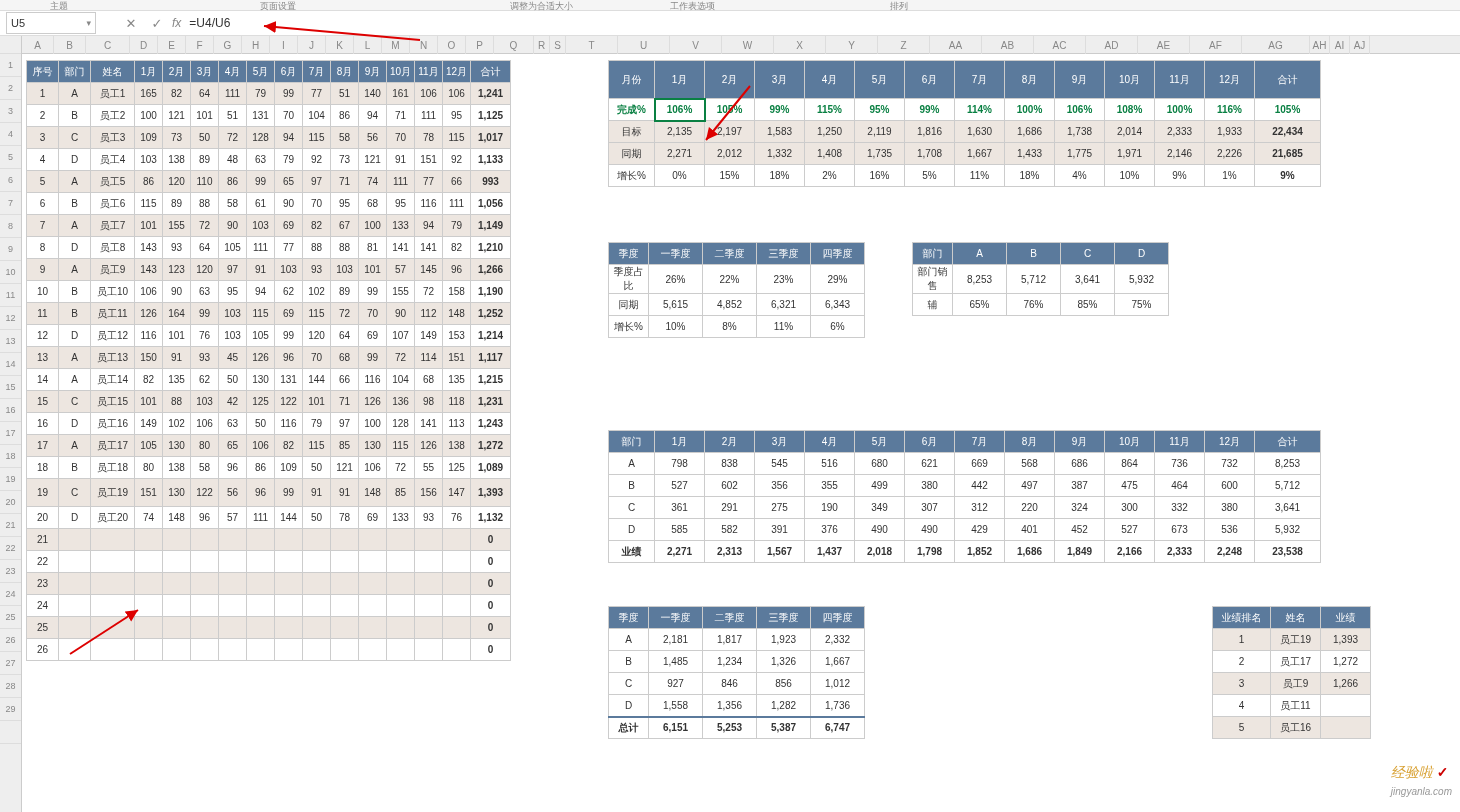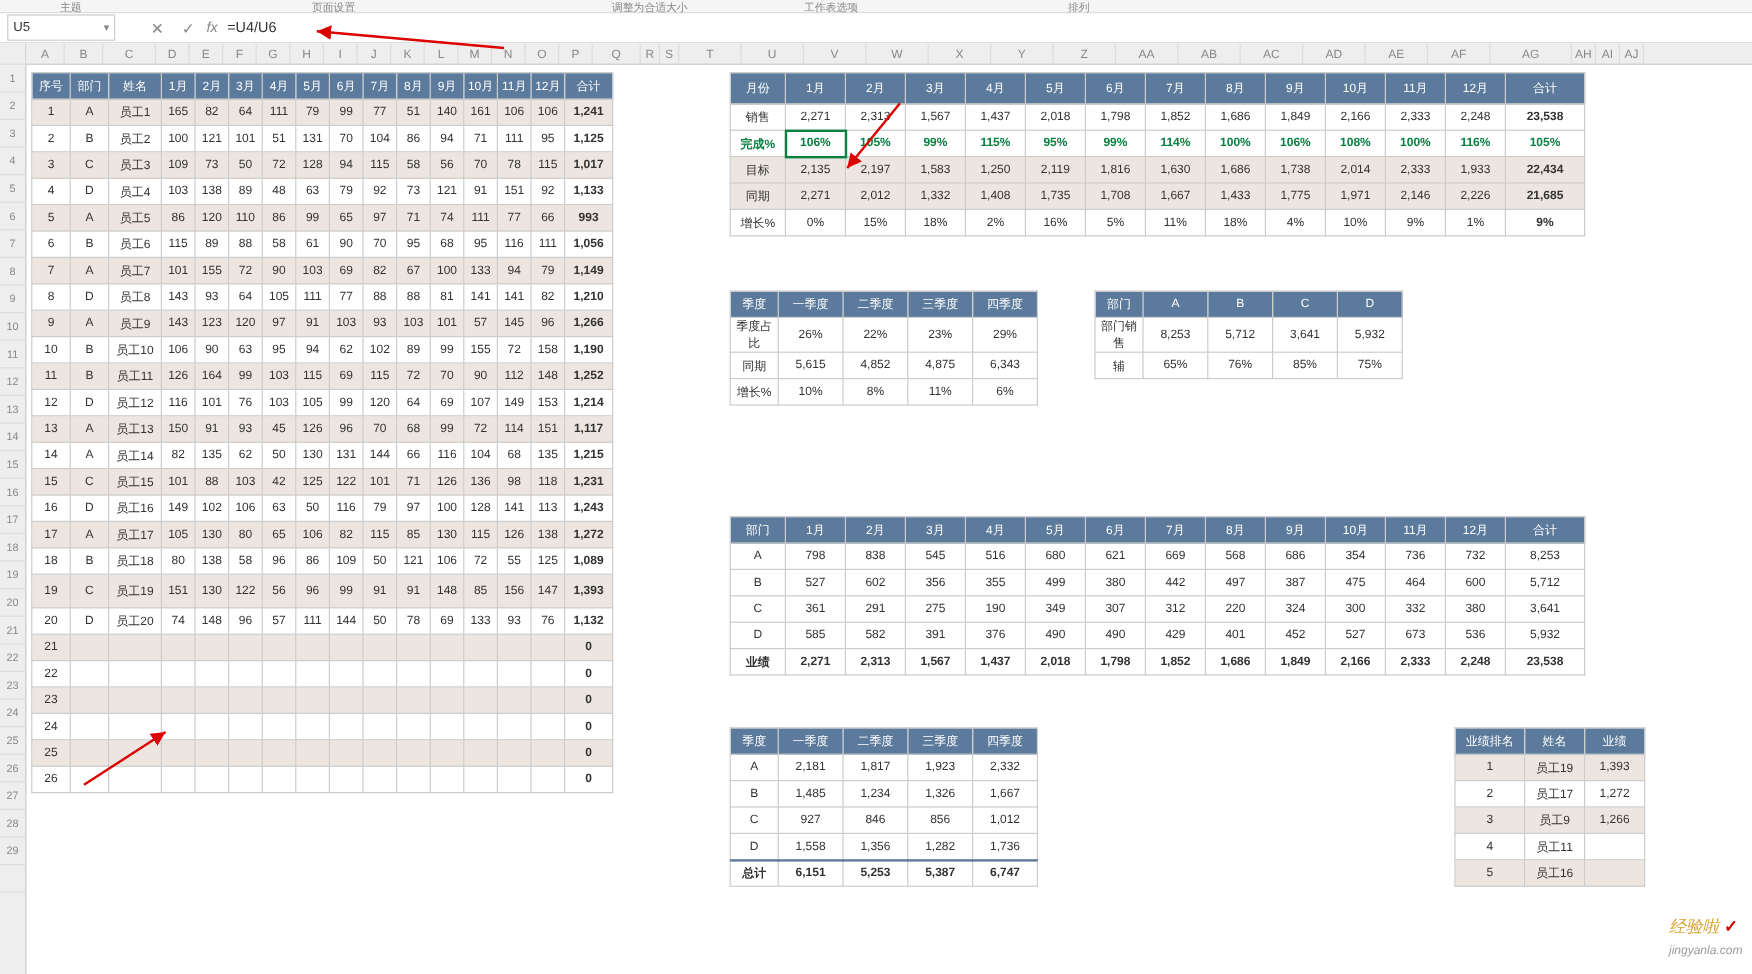--- a/index.html
+++ b/index.html
@@ -630,50 +630,34 @@
             <td></td>
             <td></td>
             <td class="sumcol">0</td>
           </tr>
         </tbody>
       </table>
 
   <table class="tbl" id="mon" style="left:586px;top:6px">
         <tbody>
           <tr>
-            <th class="hdr" style="height:26px;width:46px">月份</th>
+            <th class="hdr" style="height:38px;width:46px">月份</th>
             <th class="hdr" style="height:22px;width:50px">1月</th>
             <th class="hdr" style="height:22px;width:50px">2月</th>
             <th class="hdr" style="height:22px;width:50px">3月</th>
             <th class="hdr" style="height:22px;width:50px">4月</th>
             <th class="hdr" style="height:22px;width:50px">5月</th>
             <th class="hdr" style="height:22px;width:50px">6月</th>
             <th class="hdr" style="height:22px;width:50px">7月</th>
             <th class="hdr" style="height:22px;width:50px">8月</th>
             <th class="hdr" style="height:22px;width:50px">9月</th>
             <th class="hdr" style="height:22px;width:50px">10月</th>
             <th class="hdr" style="height:22px;width:50px">11月</th>
             <th class="hdr" style="height:22px;width:50px">12月</th>
             <th class="hdr" style="height:22px;width:66px">合计</th>
-          </tr>
-          <tr>
-            <td class="" style="height:22px;width:46px">销售</td>
-            <td class="" style="height:22px;width:50px">2,271</td>
-            <td class="" style="height:22px;width:50px">2,313</td>
-            <td class="" style="height:22px;width:50px">1,567</td>
-            <td class="" style="height:22px;width:50px">1,437</td>
-            <td class="" style="height:22px;width:50px">2,018</td>
-            <td class="" style="height:22px;width:50px">1,798</td>
-            <td class="" style="height:22px;width:50px">1,852</td>
-            <td class="" style="height:22px;width:50px">1,686</td>
-            <td class="" style="height:22px;width:50px">1,849</td>
-            <td class="" style="height:22px;width:50px">2,166</td>
-            <td class="" style="height:22px;width:50px">2,333</td>
-            <td class="" style="height:22px;width:50px">2,248</td>
-            <td class=" sumcol" style="height:22px;width:66px">23,538</td>
           </tr>
           <tr>
             <td class=" greentxt" style="height:22px;width:46px">完成%</td>
             <td class=" greentxt sel" style="height:22px;width:50px">106%</td>
             <td class=" greentxt" style="height:22px;width:50px">105%</td>
             <td class=" greentxt" style="height:22px;width:50px">99%</td>
             <td class=" greentxt" style="height:22px;width:50px">115%</td>
             <td class=" greentxt" style="height:22px;width:50px">95%</td>
             <td class=" greentxt" style="height:22px;width:50px">99%</td>
             <td class=" greentxt" style="height:22px;width:50px">114%</td>
@@ -748,21 +732,21 @@
             <td style="height:22px">季度占比</td>
             <td style="height:22px">26%</td>
             <td style="height:22px">22%</td>
             <td style="height:22px">23%</td>
             <td style="height:22px">29%</td>
           </tr>
           <tr>
             <td style="height:22px">同期</td>
             <td style="height:22px">5,615</td>
             <td style="height:22px">4,852</td>
-            <td style="height:22px">4,875</td>
+            <td style="height:22px">6,321</td>
             <td style="height:22px">6,343</td>
           </tr>
           <tr>
             <td style="height:22px">增长%</td>
             <td style="height:22px">10%</td>
             <td style="height:22px">8%</td>
             <td style="height:22px">11%</td>
             <td style="height:22px">6%</td>
           </tr>
         </tbody>
@@ -816,21 +800,21 @@
             <td style="height:22px">A</td>
             <td style="height:22px">798</td>
             <td style="height:22px">838</td>
             <td style="height:22px">545</td>
             <td style="height:22px">516</td>
             <td style="height:22px">680</td>
             <td style="height:22px">621</td>
             <td style="height:22px">669</td>
             <td style="height:22px">568</td>
             <td style="height:22px">686</td>
-            <td style="height:22px">354</td>
+            <td style="height:22px">864</td>
             <td style="height:22px">736</td>
             <td style="height:22px">732</td>
             <td style="height:22px">8,253</td>
           </tr>
           <tr style="">
             <td style="height:22px">B</td>
             <td style="height:22px">527</td>
             <td style="height:22px">602</td>
             <td style="height:22px">356</td>
             <td style="height:22px">355</td>

